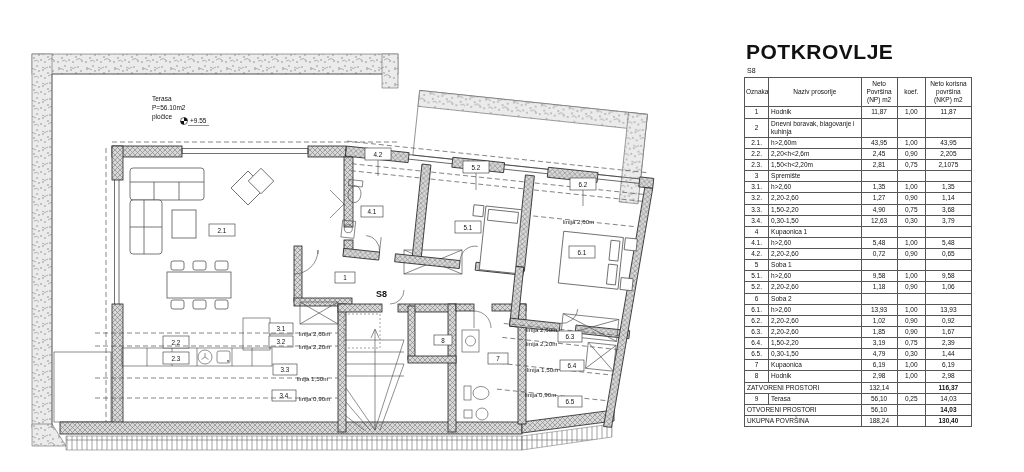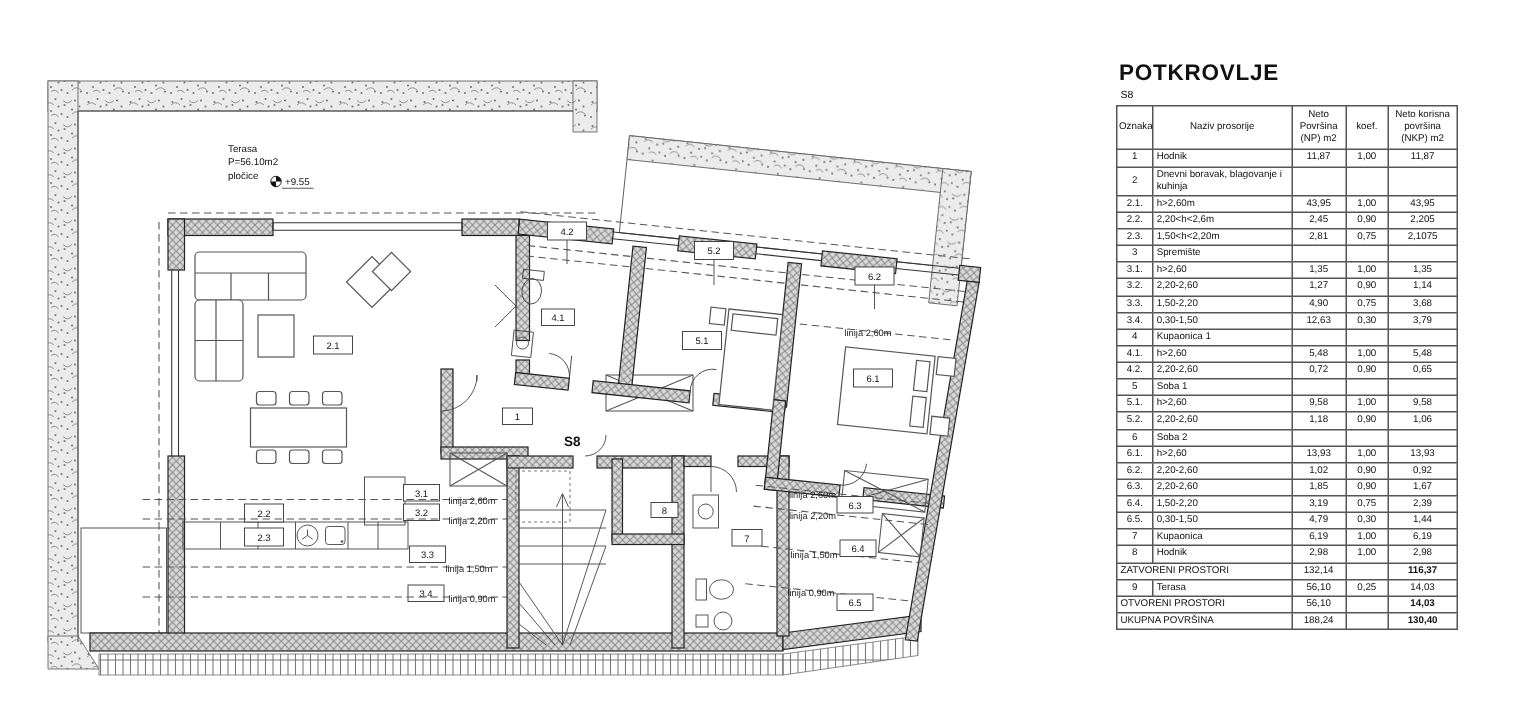--- a/index.html
+++ b/index.html
@@ -14,21 +14,21 @@
   .win{stroke:#333;stroke-width:0.7;fill:none;}
   .thin{stroke:#444;stroke-width:0.6;fill:none;}
   .dash{stroke:#555;stroke-width:0.7;fill:none;stroke-dasharray:5 3;}
   .dash2{stroke:#666;stroke-width:0.6;fill:none;stroke-dasharray:2 2;}
   .furn{fill:#fff;stroke:#555;stroke-width:0.8;}
   .lboxr{fill:#fff;stroke:#333;stroke-width:0.6;}
   .hedge{fill:url(#hedge);stroke:#666;stroke-width:0.6;}
   .xbox{fill:none;stroke:#555;stroke-width:0.7;}
 
   #panel{position:absolute;left:744px;top:40px;width:232px;}
-  #panel .title{font-size:15px;font-weight:600;letter-spacing:0.5px;margin:0 0 3px 2px;}
+  #panel .title{font-size:21px;font-weight:600;letter-spacing:0.5px;margin:0 0 3px 2px;}
   #panel .subtitle{font-size:7px;margin:0 0 3px 3px;}
   table.areas{border-collapse:collapse;width:228px;table-layout:fixed;}
   table.areas th, table.areas td{border:1px solid #555;font-size:6.5px;line-height:1.25;
       padding:1px 2px;vertical-align:middle;overflow:hidden;}
   table.areas th{font-weight:normal;text-align:center;padding:2px 1px;}
   col.c0{width:24px;} col.c1{width:92px;} col.c2{width:36px;} col.c3{width:28px;} col.c4{width:46px;}
   td.c-ozn{text-align:center;}
   td.c-naz{text-align:left;}
   td.c-num{text-align:center;}
   td.c-sum{text-align:left;}

